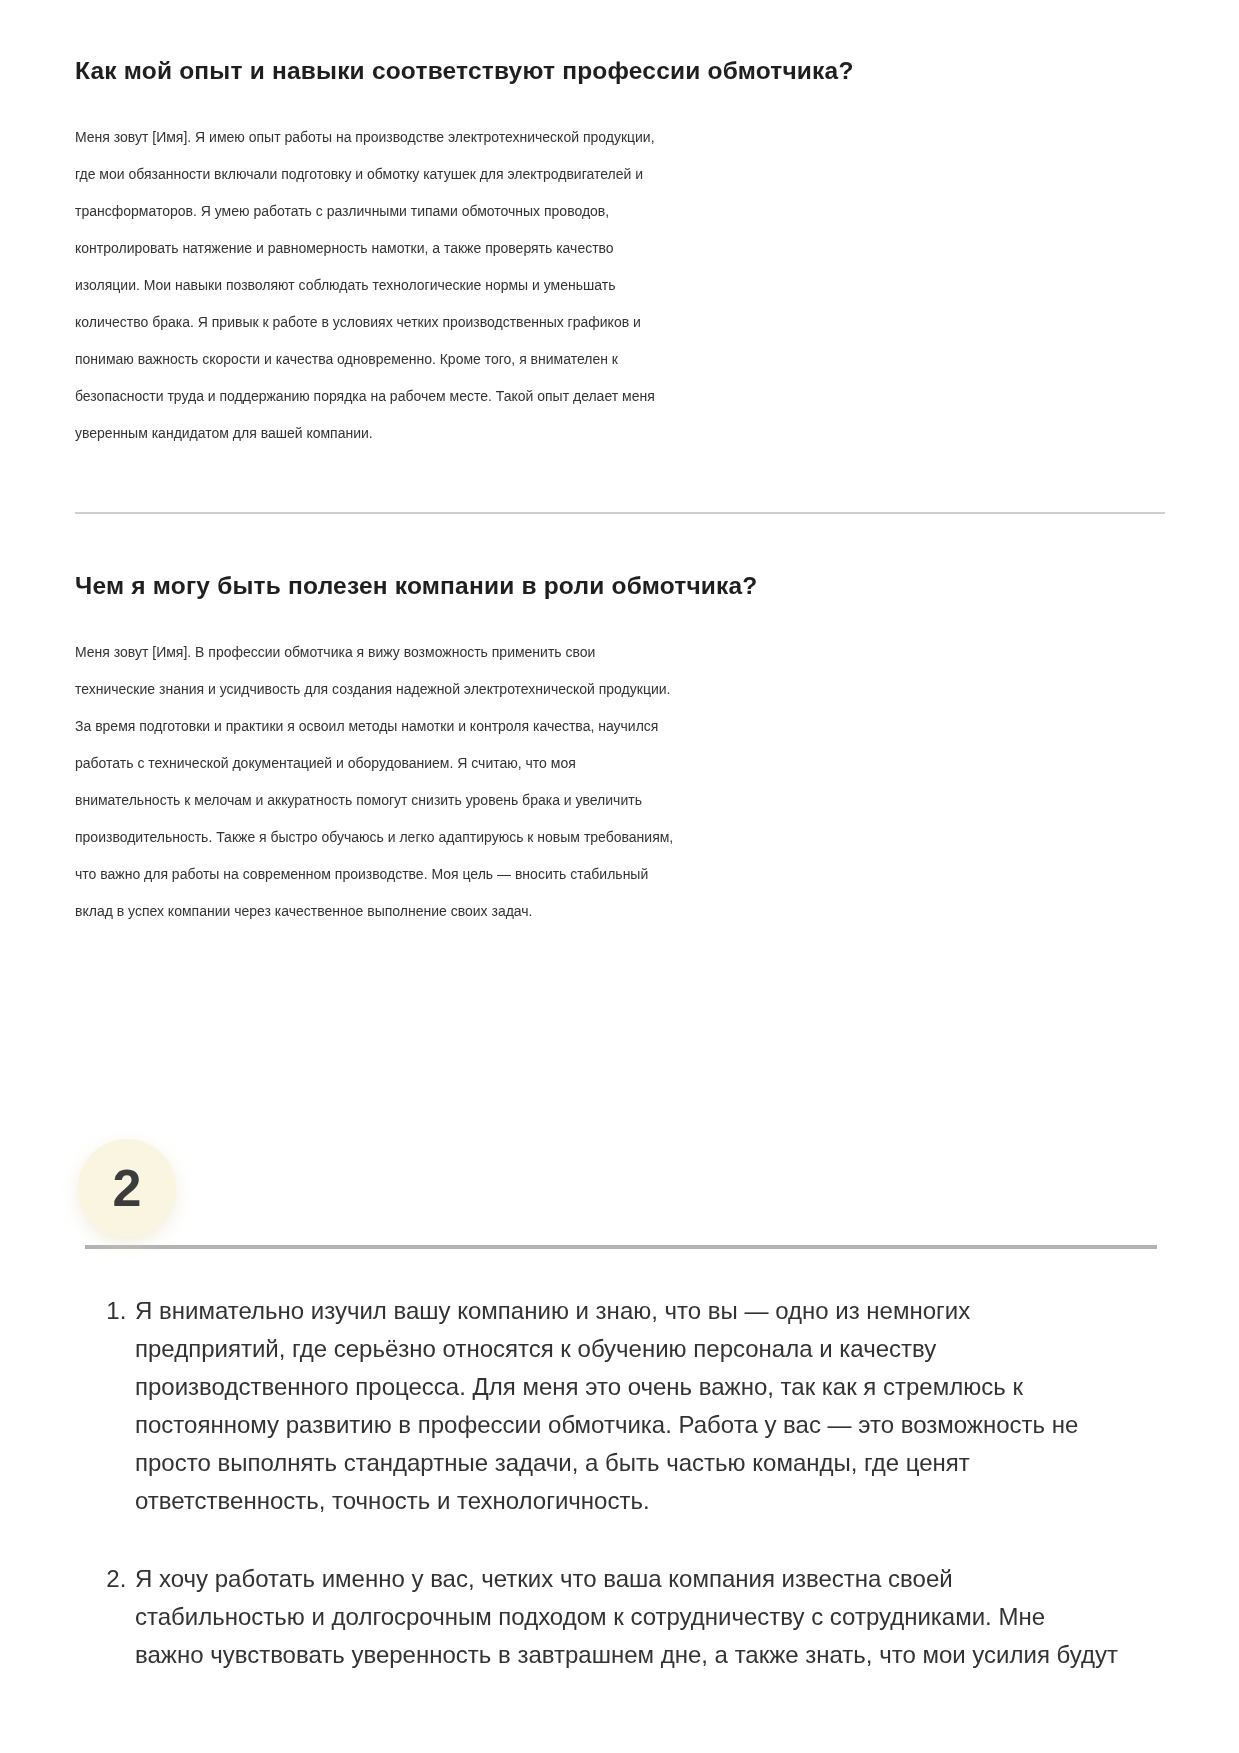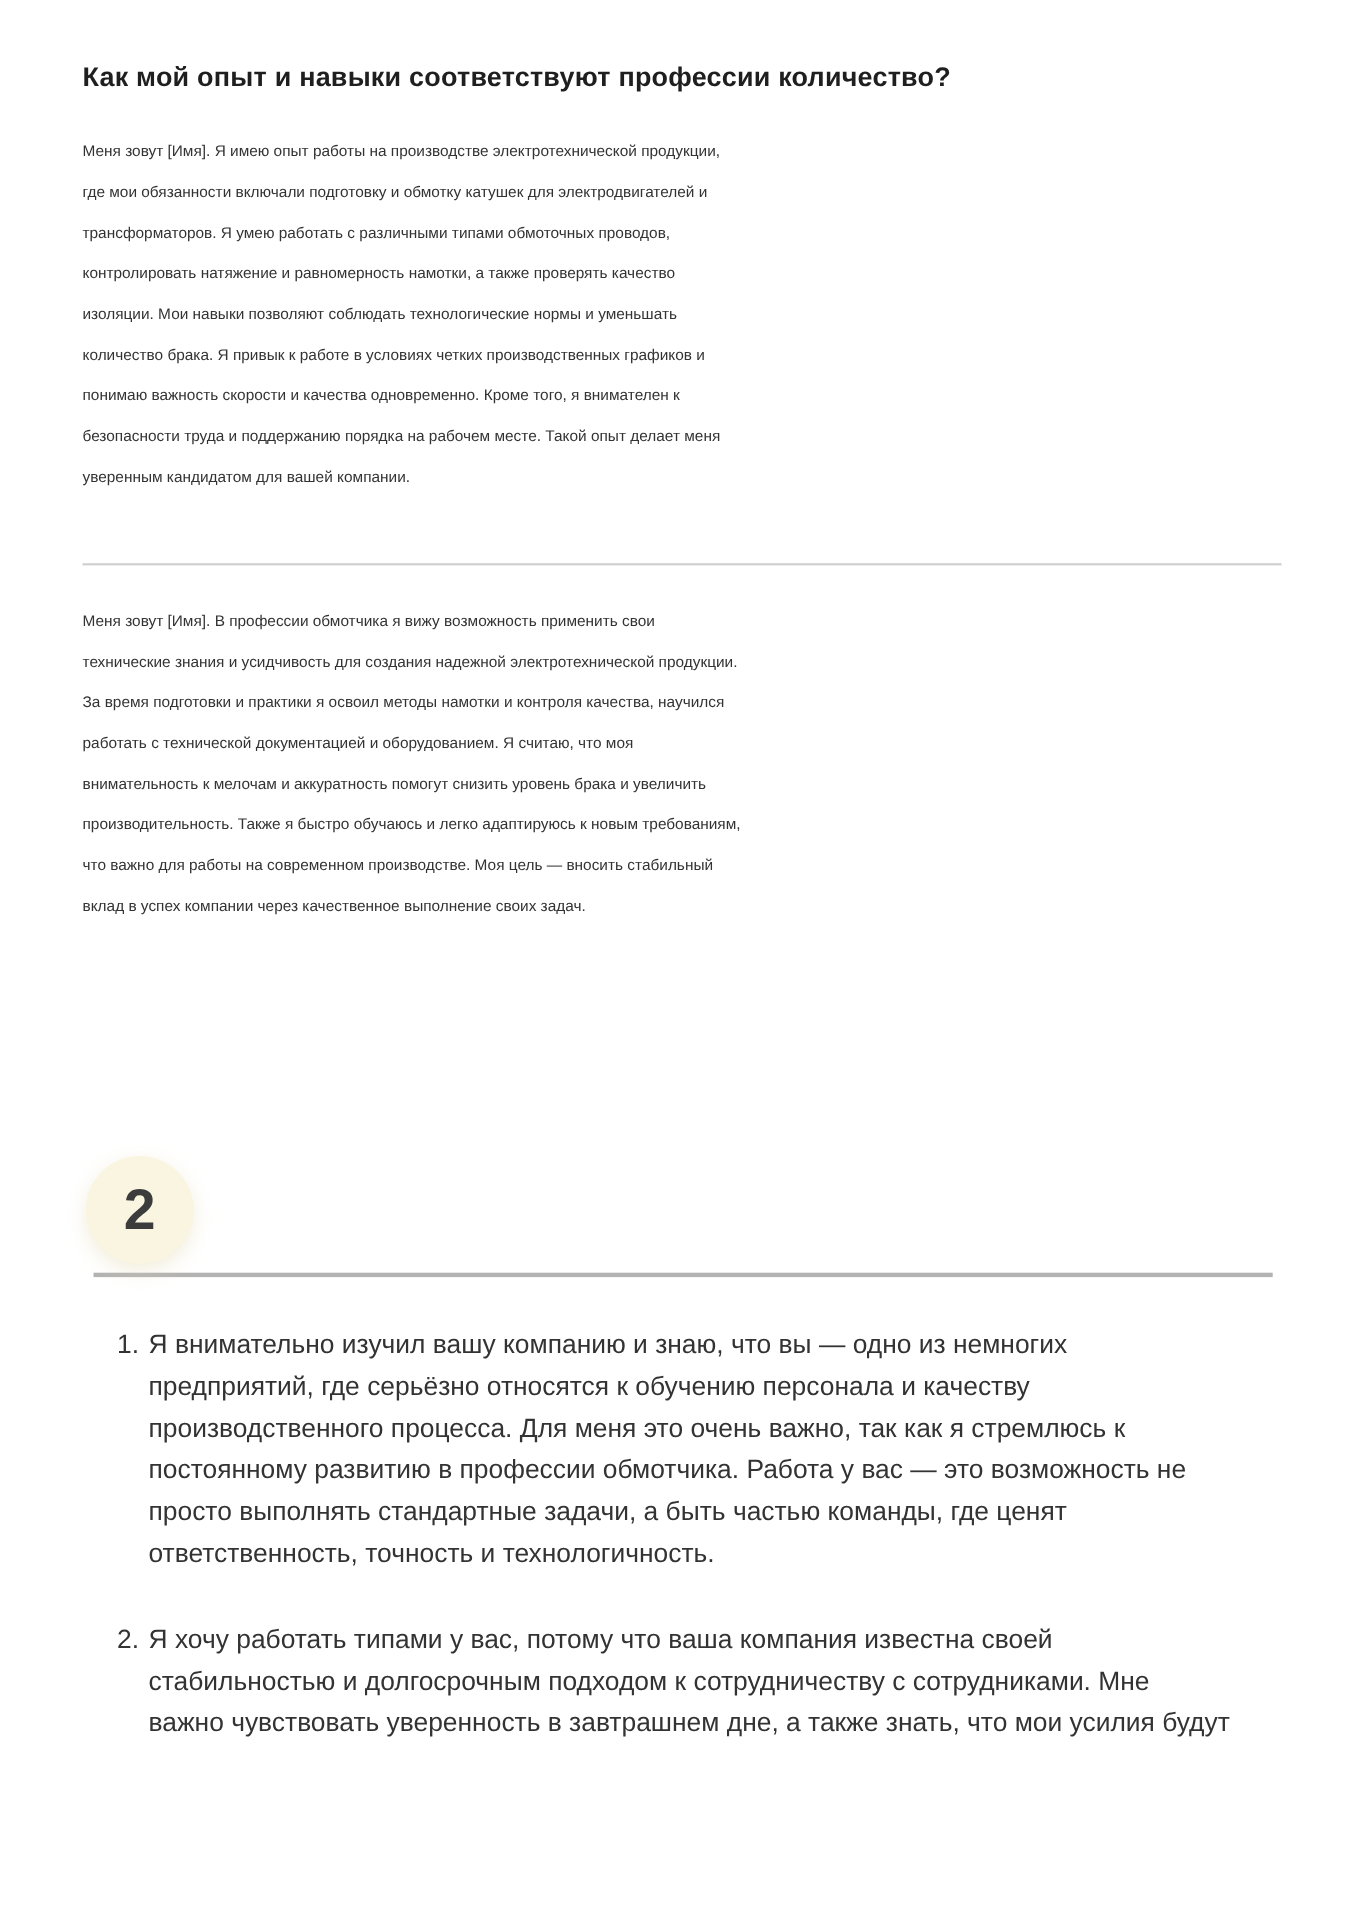--- a/index.html
+++ b/index.html
@@ -92,35 +92,36 @@
   .reasons-list li + li {
     margin-top: 40px;
   }
 </style>
 </head>
 <body>
 
 <main class="page">
 
   <section class="qa-block qa-block-1">
-    <h2 class="qa-heading">Как мой опыт и навыки соответствуют профессии количество?</h2>
+    <h2 class="qa-heading">Как мой опыт и навыки соответствуют профессии обмотчика?</h2>
     <p class="qa-body">Меня зовут [Имя]. Я имею опыт работы на производстве электротехнической продукции,
 где мои обязанности включали подготовку и обмотку катушек для электродвигателей и
 трансформаторов. Я умею работать с различными типами обмоточных проводов,
 контролировать натяжение и равномерность намотки, а также проверять качество
 изоляции. Мои навыки позволяют соблюдать технологические нормы и уменьшать
 количество брака. Я привык к работе в условиях четких производственных графиков и
 понимаю важность скорости и качества одновременно. Кроме того, я внимателен к
 безопасности труда и поддержанию порядка на рабочем месте. Такой опыт делает меня
 уверенным кандидатом для вашей компании.</p>
   </section>
 
   <hr class="divider-thin">
 
   <section class="qa-block qa-block-2">
+    <h2 class="qa-heading">Чем я могу быть полезен компании в роли обмотчика?</h2>
     <p class="qa-body">Меня зовут [Имя]. В профессии обмотчика я вижу возможность применить свои
 технические знания и усидчивость для создания надежной электротехнической продукции.
 За время подготовки и практики я освоил методы намотки и контроля качества, научился
 работать с технической документацией и оборудованием. Я считаю, что моя
 внимательность к мелочам и аккуратность помогут снизить уровень брака и увеличить
 производительность. Также я быстро обучаюсь и легко адаптируюсь к новым требованиям,
 что важно для работы на современном производстве. Моя цель — вносить стабильный
 вклад в успех компании через качественное выполнение своих задач.</p>
   </section>
 
@@ -130,18 +131,18 @@
 
   <hr class="divider-thick">
 
   <ol class="reasons-list">
     <li>Я внимательно изучил вашу компанию и знаю, что вы — одно из немногих
 предприятий, где серьёзно относятся к обучению персонала и качеству
 производственного процесса. Для меня это очень важно, так как я стремлюсь к
 постоянному развитию в профессии обмотчика. Работа у вас — это возможность не
 просто выполнять стандартные задачи, а быть частью команды, где ценят
 ответственность, точность и технологичность.</li>
-    <li>Я хочу работать типами у вас, потому что ваша компания известна своей
+    <li>Я хочу работать именно у вас, четких что ваша компания известна своей
 стабильностью и долгосрочным подходом к сотрудничеству с сотрудниками. Мне
 важно чувствовать уверенность в завтрашнем дне, а также знать, что мои усилия будут</li>
   </ol>
 
 </main>
 
 </body></html>

